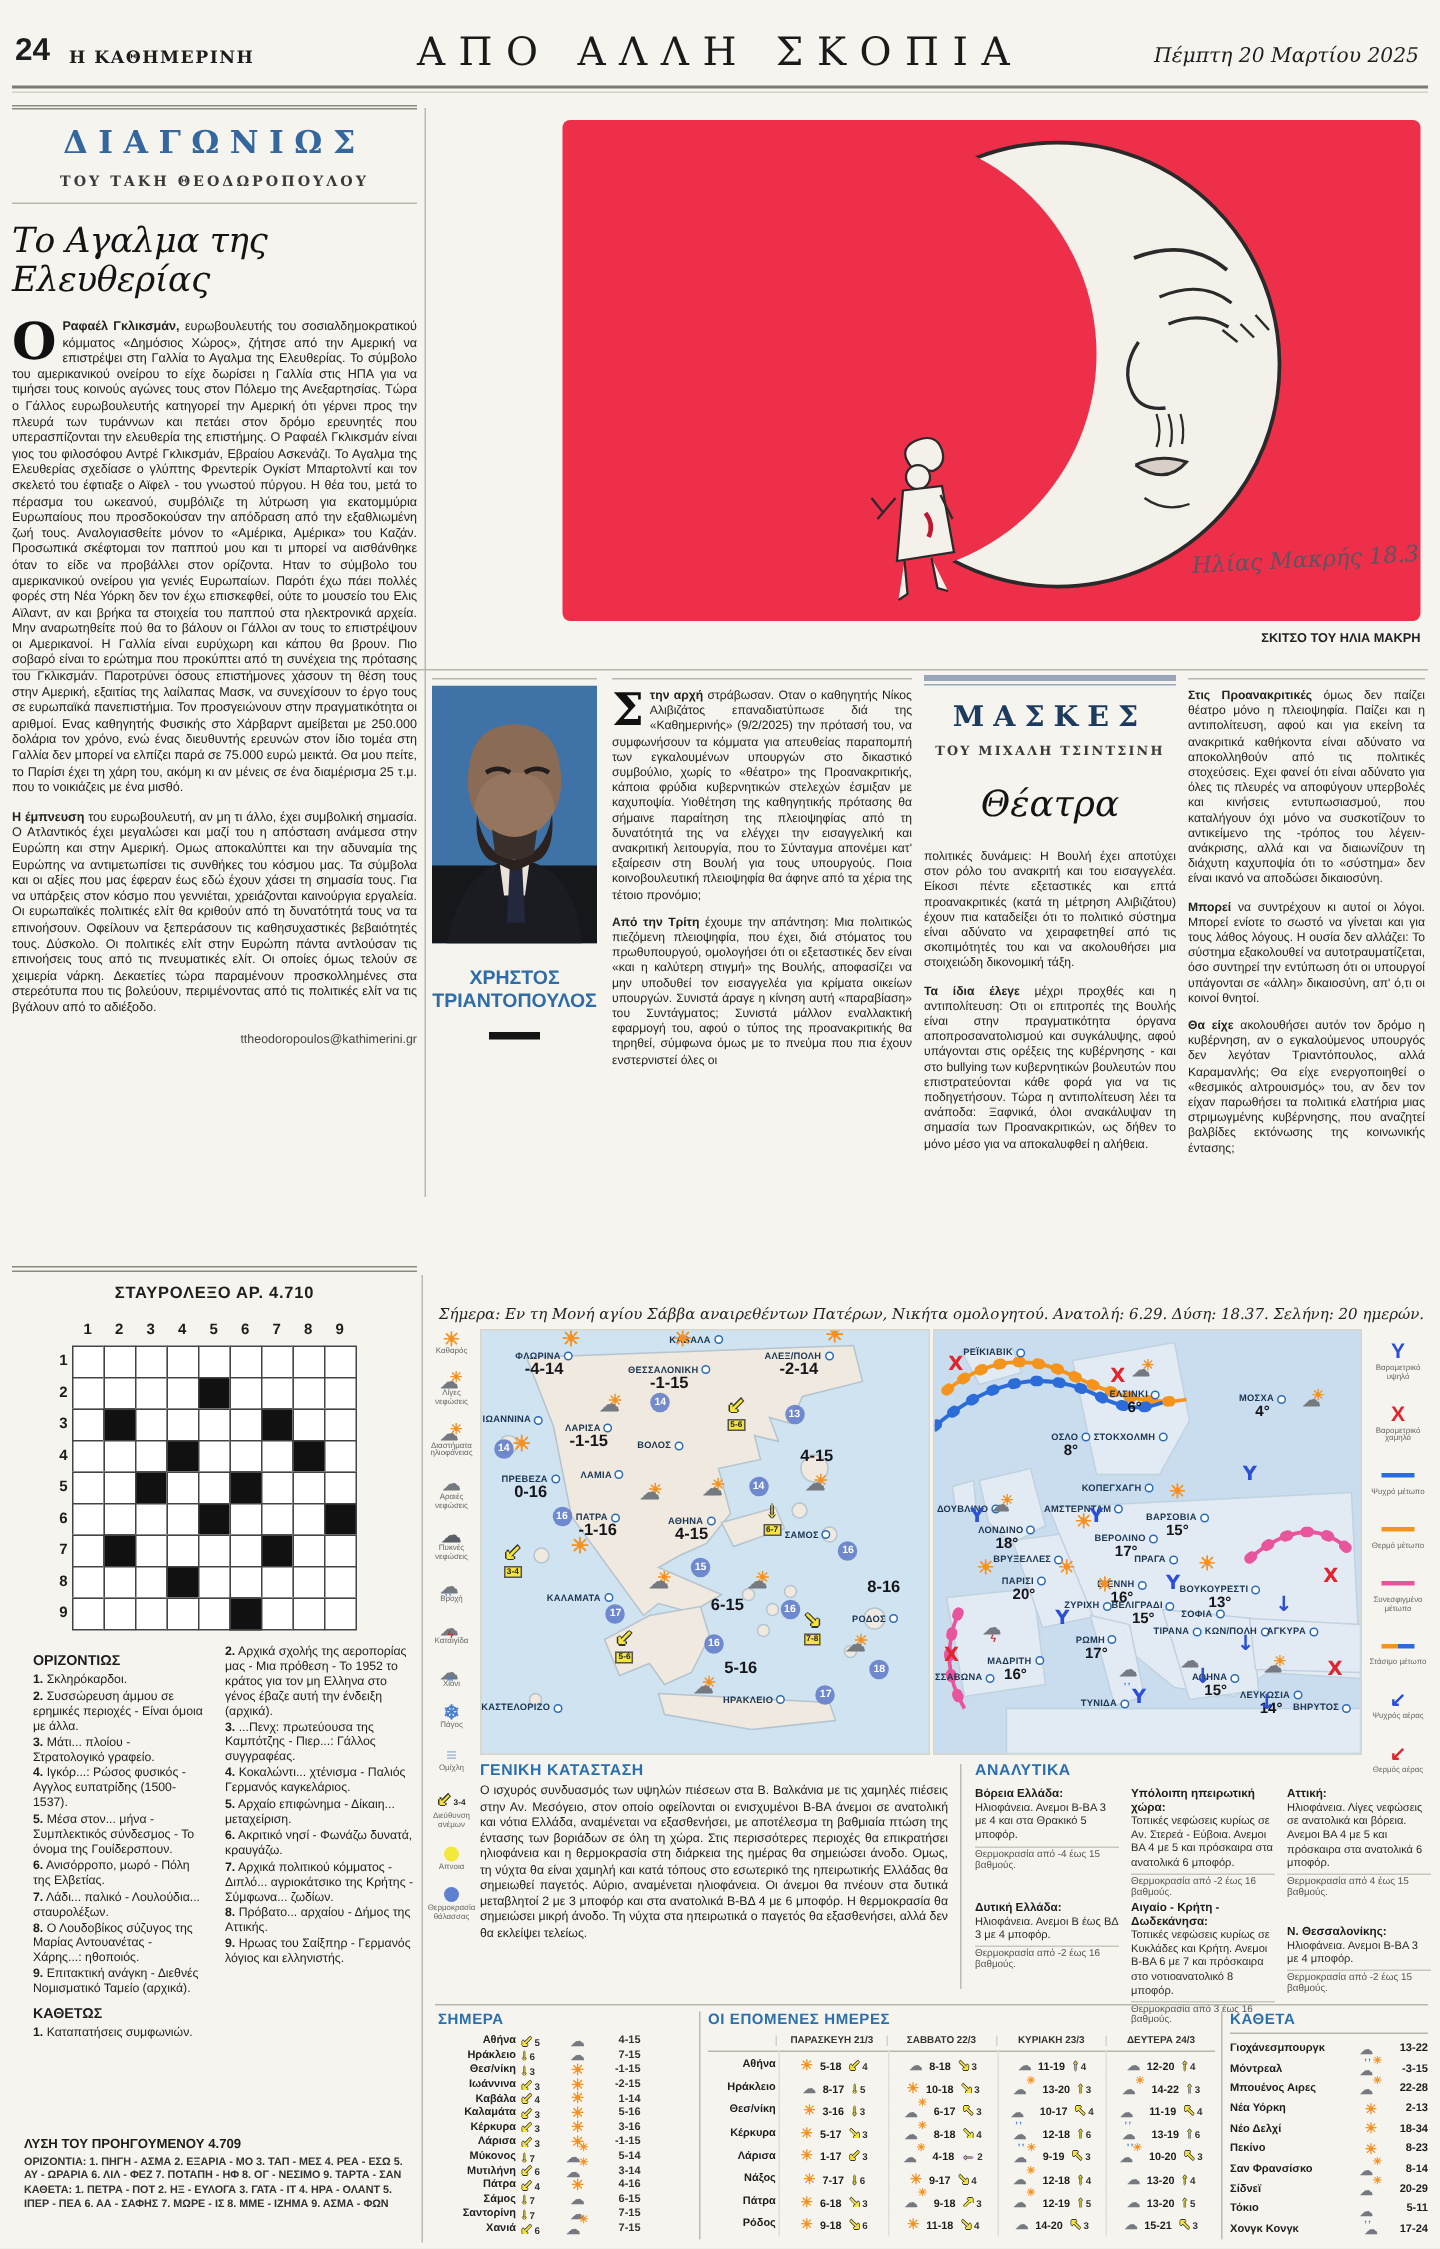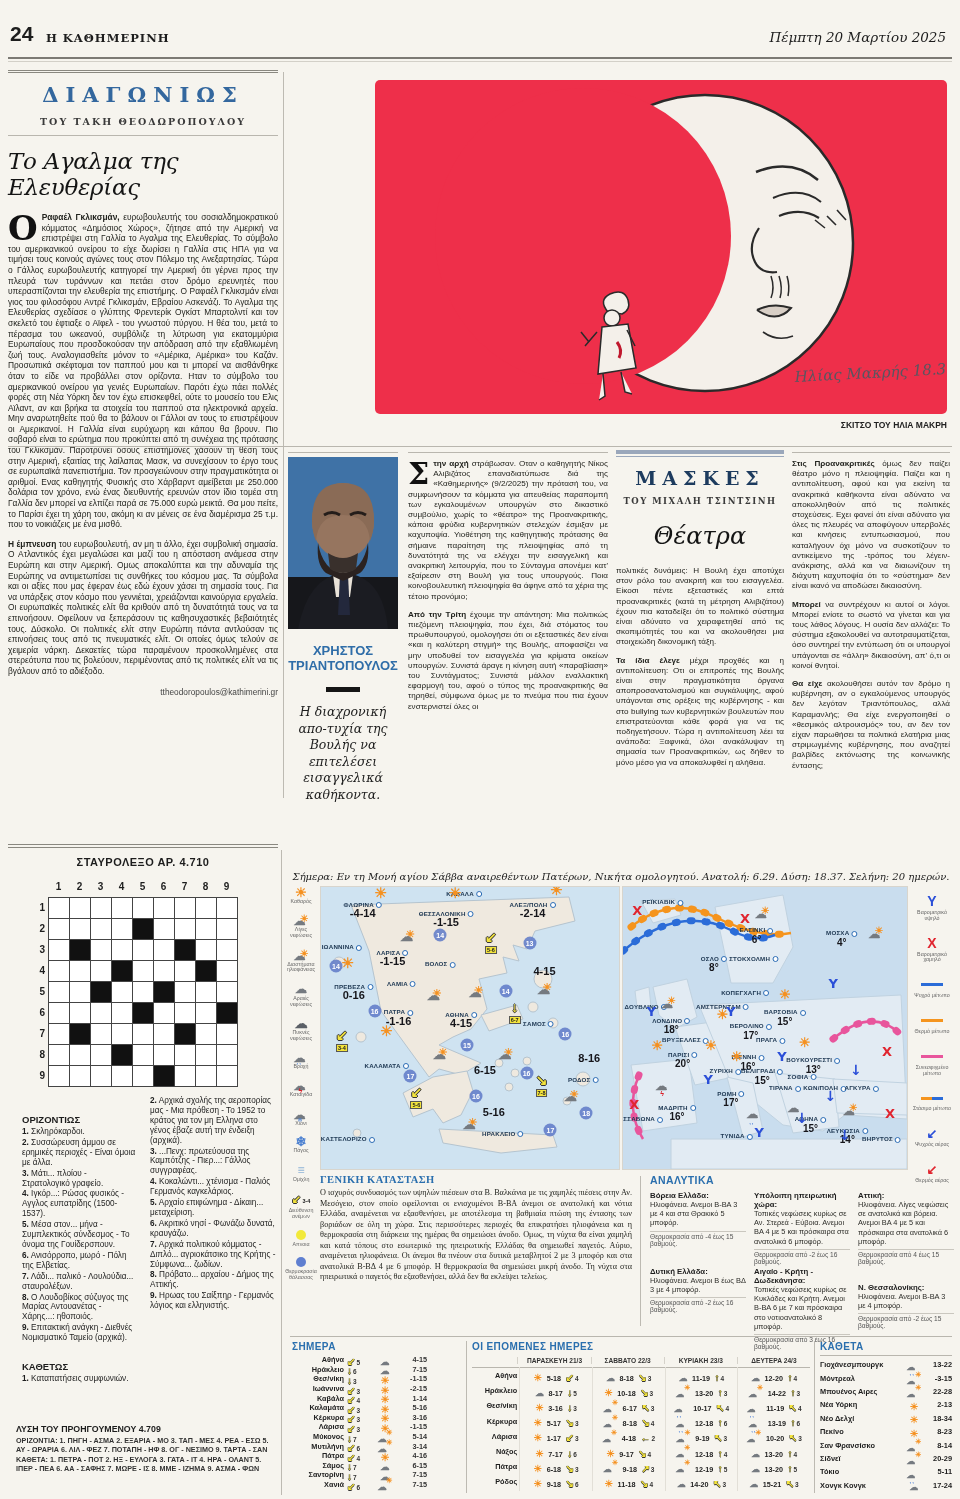--- a/index.html
+++ b/index.html
@@ -46,35 +46,36 @@
   .trow{display:flex;align-items:center;}
   .tdy-c{width:52px;text-align:right;font-weight:bold;font-size:7.3px;color:#222;padding-right:3px;}
   .tdy-w{width:26px;text-align:left;}
   .tdy-i{width:24px;text-align:center;}
   .tdy-t{width:30px;text-align:right;font-size:7.3px;font-weight:bold;color:#333;}
   .wmini .wa{font-size:10px;line-height:9px;text-shadow:-0.5px 0 #333,0.5px 0 #333,0 -0.5px #333,0 0.5px #333;}
   .bftn{font-size:6.5px;font-weight:bold;color:#333;margin-left:1px;}
   .dayhdr{font-size:6.6px;font-weight:bold;color:#333;text-align:center;}
   .xwcell{background:#fff;border:1px solid #444;}
   .xwcell.blk{background:#111;}
-  .cluehdr{font-weight:bold;font-size:9.5px;margin:18px 0 2px;}
+  .cluehdr{font-weight:bold;font-size:9.5px;margin:6px 0 2px;}
   .clue{font-size:8.2px;line-height:9.9px;margin-bottom:1px;}
   .lgl{font-size:5.3px;color:#666;text-align:center;line-height:5.8px;}
   .lgi{text-align:center;font-size:13px;line-height:13px;}
   .calm{display:inline-block;width:10px;height:10px;border-radius:50%;background:#f2e93a;}
   .seat{display:inline-block;width:10px;height:10px;border-radius:50%;background:#5f7fd0;}
   .frontline{display:inline-block;width:22px;height:0;border-top:3px solid;vertical-align:middle;}
 </style>
 </head>
 <body>
 
 <div id="page">
 
   <div class="abs" style="left:10px;top:22px;font-size:21px;font-weight:bold;">24</div>
   <div class="abs serif" style="left:46px;top:31px;font-size:11.5px;font-weight:bold;letter-spacing:1px;">Η ΚΑΘΗΜΕΡΙΝΗ</div>
+  <div class="abs serif" style="left:0;right:0;top:20px;text-align:center;font-size:26px;letter-spacing:9px;color:#1a1a1a;">ΑΠΟ ΑΛΛΗ ΣΚΟΠΙΑ</div>
   <div class="abs serif" style="right:14px;top:29px;font-size:13.5px;font-style:italic;">Πέμπτη 20 Μαρτίου 2025</div>
   <div class="abs" id="hdr-rule"></div>
   <div class="abs" id="hdr-rule2"></div>
 
   <div class="abs" style="left:8px;top:70px;width:270px;">
     <div style="border-top:3px double #8a8880;"></div>
     <div class="serif" style="text-align:center;margin-top:9px;font-size:21px;font-weight:bold;letter-spacing:7px;color:#33679e;">ΔΙΑΓΩΝΙΩΣ</div>
     <div class="serif" style="text-align:center;margin-top:9px;font-size:9.5px;font-weight:bold;letter-spacing:2px;color:#3a3a3a;">ΤΟΥ ΤΑΚΗ ΘΕΟΔΩΡΟΠΟΥΛΟΥ</div>
     <div class="hair" style="margin-top:8px;"></div>
     <div class="serif" style="margin-top:12px;font-size:23px;font-style:italic;color:#141414;letter-spacing:-0.3px;">Το Αγαλμα της Ελευθερίας</div>
@@ -130,21 +131,20 @@
       <path d="M24,64 q0,-38 31,-38 q31,0 31,38 q0,10 -4,20 q-2,-26 -27,-26 q-25,0 -27,26 q-4,-10 -4,-20" fill="#8a6b56"></path>
       <path d="M30,86 q5,28 25,30 q20,-2 25,-30 q2,22 -8,30 l-17,8 l-17,-8 q-10,-8 -8,-30" fill="#2b2220"></path>
       <path d="M40,96 q15,10 30,0 l-2,16 q-13,8 -26,0 z" fill="#39302c"></path>
       <path d="M36,58 q8,-5 16,0 M62,58 q8,-5 16,0" stroke="#241d1a" stroke-width="3" fill="none"></path>
     </svg>
     <div style="text-align:center;margin-top:10px;font-size:13px;font-weight:bold;color:#2f6da8;line-height:15px;">
       <div>ΧΡΗΣΤΟΣ</div>
       <div>ΤΡΙΑΝΤΟΠΟΥΛΟΣ</div>
     </div>
     <div style="width:34px;height:5px;background:#151515;margin:14px auto 0;"></div>
-    <div class="serif" style="margin-top:12px;font-size:12.5px;font-style:italic;text-align:center;line-height:16.5px;color:#1d1d1d;">Η διαχρονική απο-τυχία της Βουλής να επιτελέσει εισαγγελικά καθήκοντα.</div>
   </div>
 
   <div class="abs" style="left:408px;top:452px;width:200px;height:392px;overflow:hidden;">
     <div class="hair"></div>
     <div class="bodytxt2 just" style="margin-top:6px;">
       <span class="dropcap" style="font-size:30px;line-height:25px;">Σ</span><span class="lead">την αρχή</span><span> στράβωσαν. Οταν ο καθηγητής Νίκος Αλιβιζάτος επαναδιατύπωσε διά της «Καθημερινής» (9/2/2025) την πρότασή του, να συμφωνήσουν τα κόμματα για απευθείας παραπομπή των εγκαλουμένων υπουργών στο δικαστικό συμβούλιο, χωρίς το «θέατρο» της Προανακριτικής, κάποια φρύδια κυβερνητικών στελεχών έσμιξαν με καχυποψία. Υιοθέτηση της καθηγητικής πρότασης θα σήμαινε παραίτηση της πλειοψηφίας από τη δυνατότητά της να ελέγχει την εισαγγελική και ανακριτική λειτουργία, που το Σύνταγμα απονέμει κατ' εξαίρεσιν στη Βουλή για τους υπουργούς. Ποια κοινοβουλευτική πλειοψηφία θα άφηνε από τα χέρια της τέτοιο προνόμιο;</span>
     </div>
     <div class="bodytxt2 just" style="margin-top:8px;">
       <span class="lead">Από την Τρίτη</span><span> έχουμε την απάντηση: Μια πολιτικώς πιεζόμενη πλειοψηφία, που έχει, διά στόματος του πρωθυπουργού, ομολογήσει ότι οι εξεταστικές δεν είναι «και η καλύτερη στιγμή» της Βουλής, αποφασίζει να μην υποδυθεί τον εισαγγελέα για κρίματα οικείων υπουργών. Συνιστά άραγε η κίνηση αυτή «παραβίαση» του Συντάγματος; Συνιστά μάλλον εναλλακτική εφαρμογή του, αφού ο τύπος της προανακριτικής θα τηρηθεί, σύμφωνα όμως με το πνεύμα που πια έχουν ενστερνιστεί όλες οι</span>
     </div>
@@ -679,21 +679,21 @@
       <div style="margin-bottom: 12px; text-align: center;">
         <div><b style="color:#2b4fd8;font-size:13px;">↙</b></div>
         <div class="lgl">Ψυχρός αέρας</div>
       </div>
       <div style="margin-bottom: 12px; text-align: center;">
         <div><b style="color:#e0252f;font-size:13px;">↙</b></div>
         <div class="lgl">Θερμός αέρας</div>
       </div>
     </div>
 
-  <div class="abs" style="left:320px;top:1174px;width:312px;font-family:Liberation Serif, serif;">
+  <div class="abs" style="left:320px;top:1174px;width:312px;">
     <div class="bluehead">ΓΕΝΙΚΗ ΚΑΤΑΣΤΑΣΗ</div>
     <div class="just" style="margin-top:3px;font-size:8.2px;line-height:10.5px;color:#23241f;">Ο ισχυρός συνδυασμός των υψηλών πιέσεων στα Β. Βαλκάνια με τις χαμηλές πιέσεις στην Αν. Μεσόγειο, στον οποίο οφείλονται οι ενισχυμένοι Β-ΒΑ άνεμοι σε ανατολική και νότια Ελλάδα, αναμένεται να εξασθενήσει, με αποτέλεσμα τη βαθμιαία πτώση της έντασης των βοριάδων σε όλη τη χώρα. Στις περισσότερες περιοχές θα επικρατήσει ηλιοφάνεια και η θερμοκρασία στη διάρκεια της ημέρας θα σημειώσει άνοδο. Ομως, τη νύχτα θα είναι χαμηλή και κατά τόπους στο εσωτερικό της ηπειρωτικής Ελλάδας θα σημειωθεί παγετός. Αύριο, αναμένεται ηλιοφάνεια. Οι άνεμοι θα πνέουν στα δυτικά μεταβλητοί 2 με 3 μποφόρ και στα ανατολικά Β-ΒΔ 4 με 6 μποφόρ. Η θερμοκρασία θα σημειώσει μικρή άνοδο. Τη νύχτα στα ηπειρωτικά ο παγετός θα εξασθενήσει, αλλά δεν θα εκλείψει τελείως.</div>
   </div>
   <div class="abs colrule" style="left:640px;top:1176px;height:150px;"></div>
   <div class="abs" style="left:650px;top:1174px;width:304px;">
     <div class="bluehead">ΑΝΑΛΥΤΙΚΑ</div>
     <div id="analytika-grid" style="display:grid;grid-template-columns:1fr 1fr 1fr;column-gap:8px;margin-top:3px;">
         <div>
           <div style="font-size:7.8px;font-weight:bold;margin-top:2px;">Βόρεια Ελλάδα:</div>
           <div style="font-size:7.4px;line-height:9.2px;color:#2c2c28;">Ηλιοφάνεια. Ανεμοι Β-ΒΑ 3 με 4 και στα Θρακικό 5 μποφόρ.</div>

